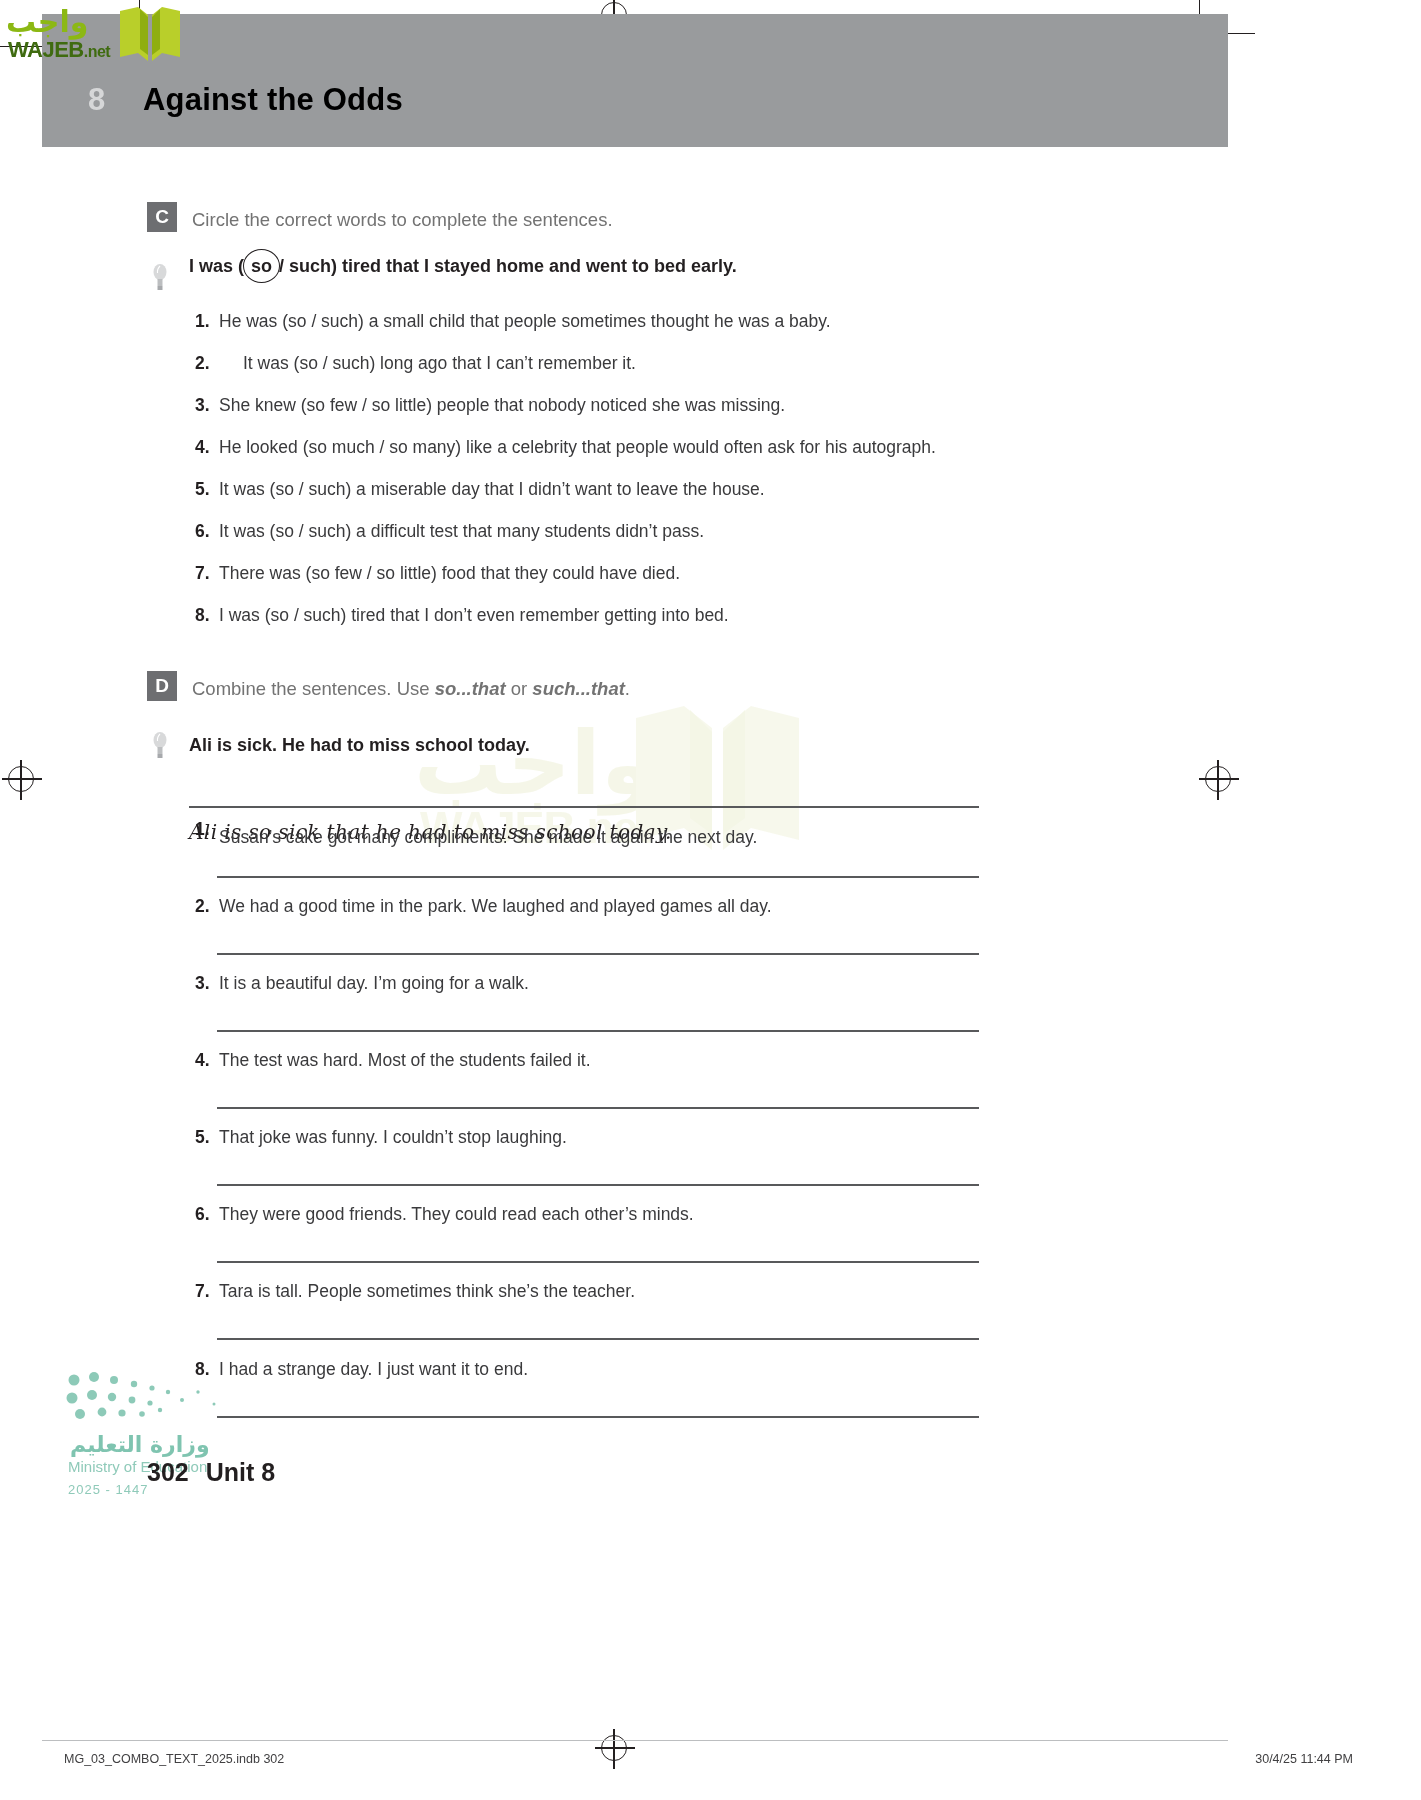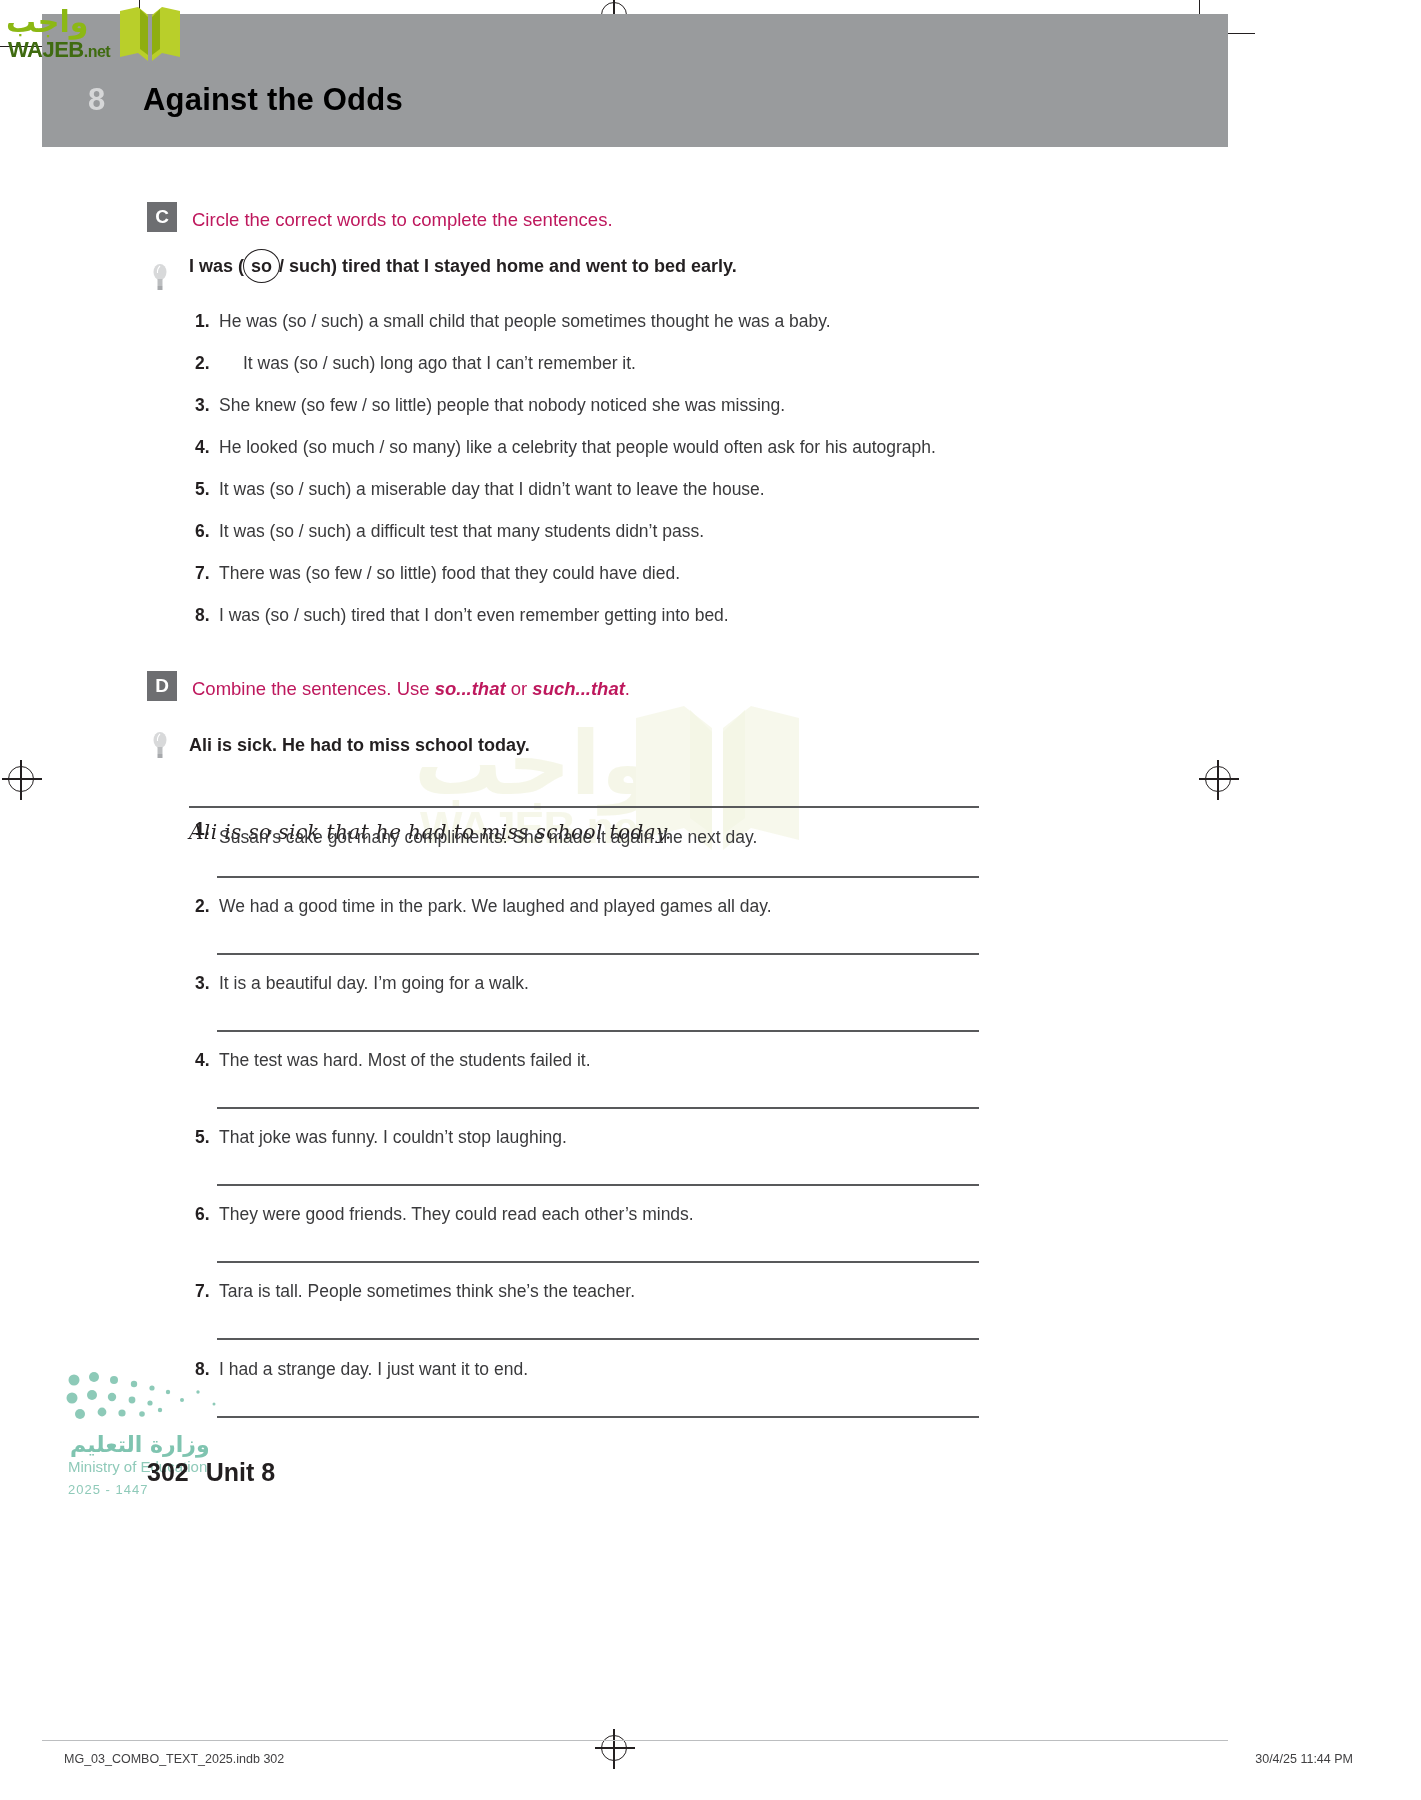--- a/index.html
+++ b/index.html
@@ -37,21 +37,21 @@
   .wajeb-logo{position:absolute;left:6px;top:4px;width:175px;height:62px;}
   .wajeb-ar{position:absolute;left:0px;top:0px;font-size:30px;font-weight:bold;color:#8cb814;
             font-family:"DejaVu Sans", sans-serif;direction:rtl;}
   .wajeb-en{position:absolute;left:2px;top:33px;font-size:22px;font-weight:bold;color:#3f6b10;letter-spacing:-0.5px;}
   .wajeb-en .net{font-size:16px;}
   .wajeb-book{position:absolute;left:112px;top:1px;width:64px;height:60px;}
 
   
   .ex-tag{position:absolute;width:30px;height:30px;background:#6d6e71;color:#fff;
           font-size:19px;font-weight:bold;text-align:center;line-height:30px;}
-  .ex-instr{position:absolute;font-size:18.5px;color:#be185d;text-align:center;}
+  .ex-instr{position:absolute;font-size:18.5px;color:#737373;text-align:center;}
   .ex-instr b{font-weight:bold;font-style:italic;}
 
   
   .bulb{position:absolute;width:16px;height:32px;}
 
   .example{position:absolute;font-size:18px;font-weight:bold;color:#231f20;white-space:nowrap;}
   .circ{position:relative;display:inline-block;padding:0 7px;}
   .circ:after{content:"";position:absolute;left:-1px;top:-7px;right:-1px;bottom:-6px;
               border:1.6px solid #231f20;border-radius:50%;}
 

